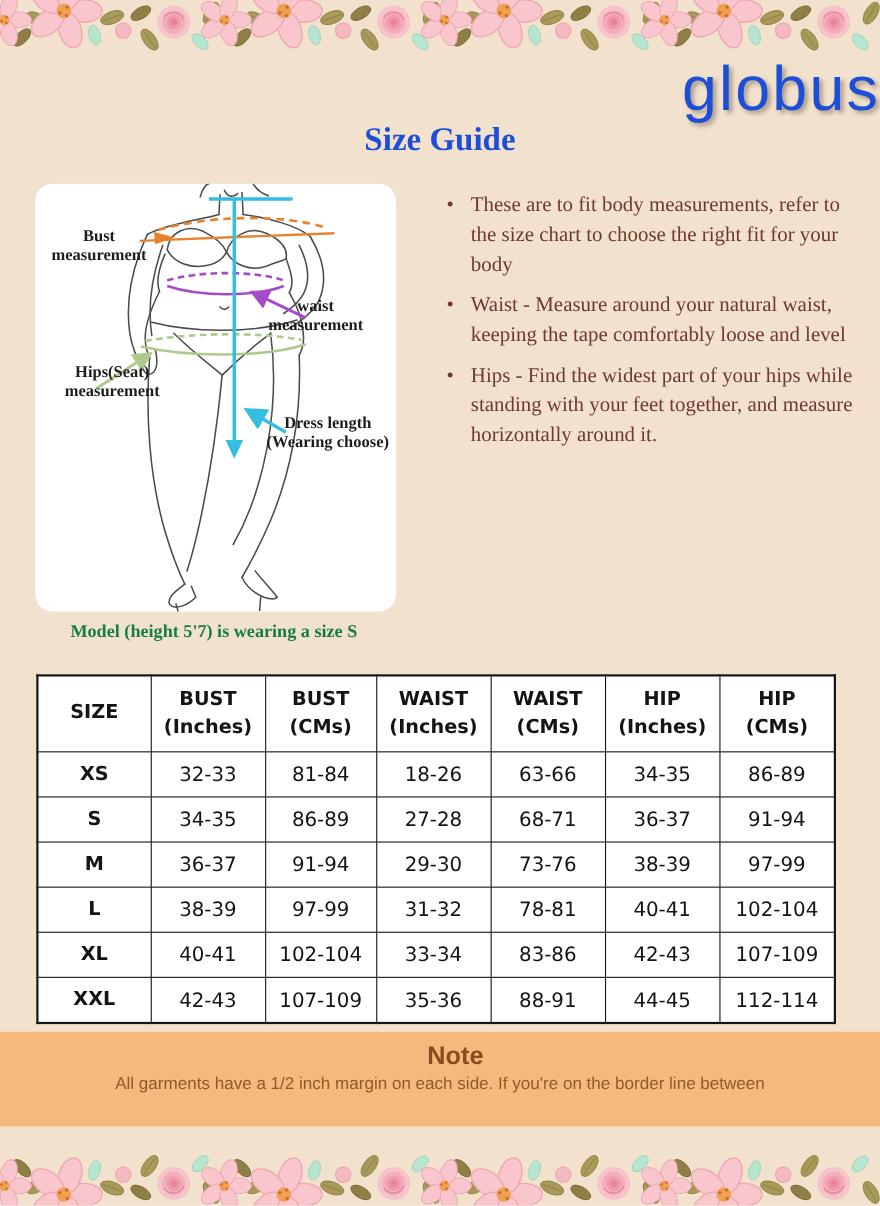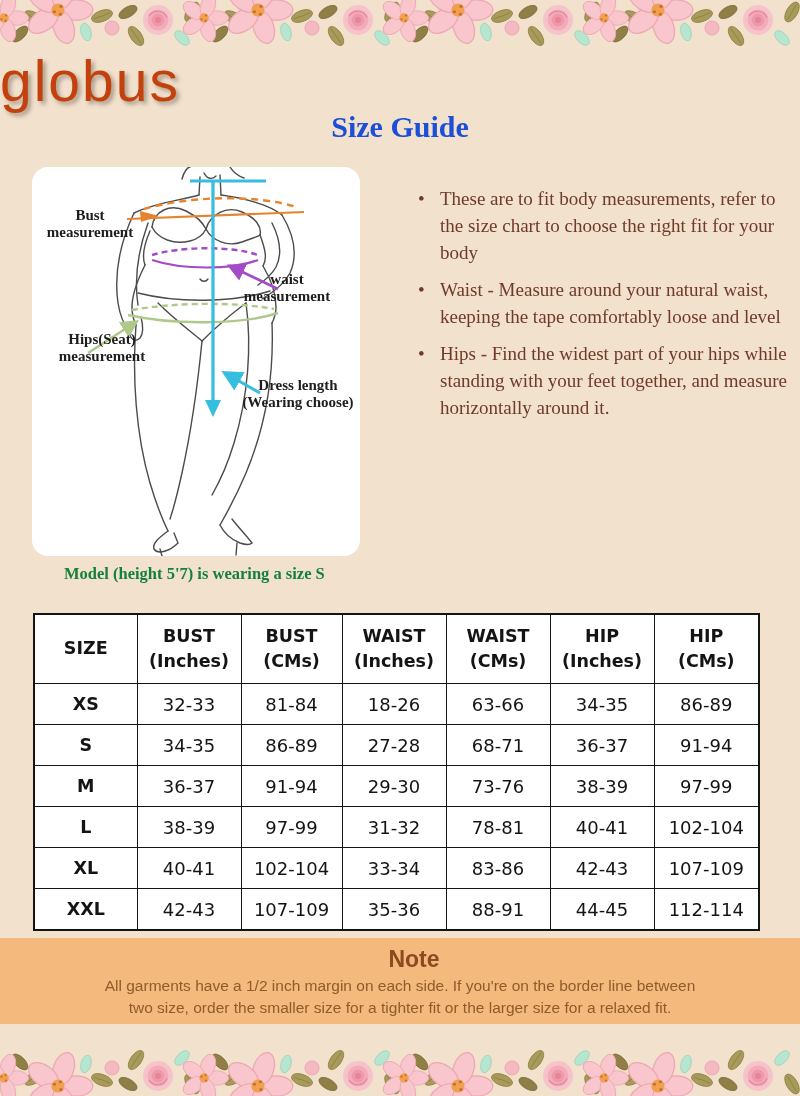--- a/index.html
+++ b/index.html
@@ -6,23 +6,23 @@
   .page{
     position:relative;width:800px;height:1096px;overflow:hidden;
     background:#F2E1CD;font-family:"Liberation Serif",serif;
   }
   
   .floral{position:absolute;left:0;width:800px;pointer-events:none;}
   .floral-top{top:0;height:52px;}
   .floral-bottom{bottom:0;height:50px;}
   
   .logo{
-    position:absolute;top:48px;left:0;width:100%;text-align:left;
+    position:absolute;top:48px;left:0;width:100%;text-align:right;
     font-family:"Liberation Sans",sans-serif;font-size:57px;font-weight:500;
-    letter-spacing:2px;color:#c2410c;
+    letter-spacing:2px;color:#1d4ed8;
     text-shadow:3px 3px 4px rgba(110,95,80,0.55);
   }
   .title{
     position:absolute;top:110px;left:0;width:100%;text-align:center;
     font-size:30px;font-weight:700;color:#1d4ed8;
   }
   
   .figure-card{
     position:absolute;left:32px;top:167px;width:328px;height:389px;
     background:#ffffff;border-radius:16px;
@@ -32,21 +32,21 @@
     position:absolute;text-align:center;color:#1d1d1d;
     font-size:15px;font-weight:700;line-height:1.15;
   }
   .lbl-bust{left:6px;top:40px;width:104px;}
   .lbl-waist{left:192px;top:104px;width:126px;}
   .lbl-hips{left:14px;top:164px;width:112px;}
   .lbl-dress{left:206px;top:210px;width:120px;}
   
   .instructions{
     position:absolute;left:398px;top:174px;width:378px;
-    list-style:none;margin:12px;padding:0;
+    list-style:none;margin:0;padding:0;
   }
   .instructions li{
     position:relative;padding-left:30px;margin-bottom:10px;
     font-size:19px;line-height:1.42;color:#6E3A2B;max-width:348px;
   }
   .instructions li::before{
     content:"•";position:absolute;left:8px;top:0;
     font-size:19px;color:#6E3A2B;
   }
   
@@ -340,21 +340,20 @@
         <td>88-91</td>
         <td>44-45</td>
         <td>112-114</td>
       </tr>
     </tbody>
   </table>
 
   <div class="note">
     <div class="note-title">Note</div>
     <div class="note-line">All garments have a 1/2 inch margin on each side. If you're on the border line between</div>
-    <div class="note-line">two size, order the smaller size for a tighter fit or the larger size for a relaxed fit.</div>
   </div>
 
   <svg class="floral floral-bottom" viewBox="0 0 800 50" preserveAspectRatio="none">
     <g transform="translate(0,50) scale(1,-1)">
       <use href="#garland-tile" x="0"></use>
       <use href="#garland-tile" x="200"></use>
       <use href="#garland-tile" x="400"></use>
       <use href="#garland-tile" x="600"></use>
     </g>
   </svg>

